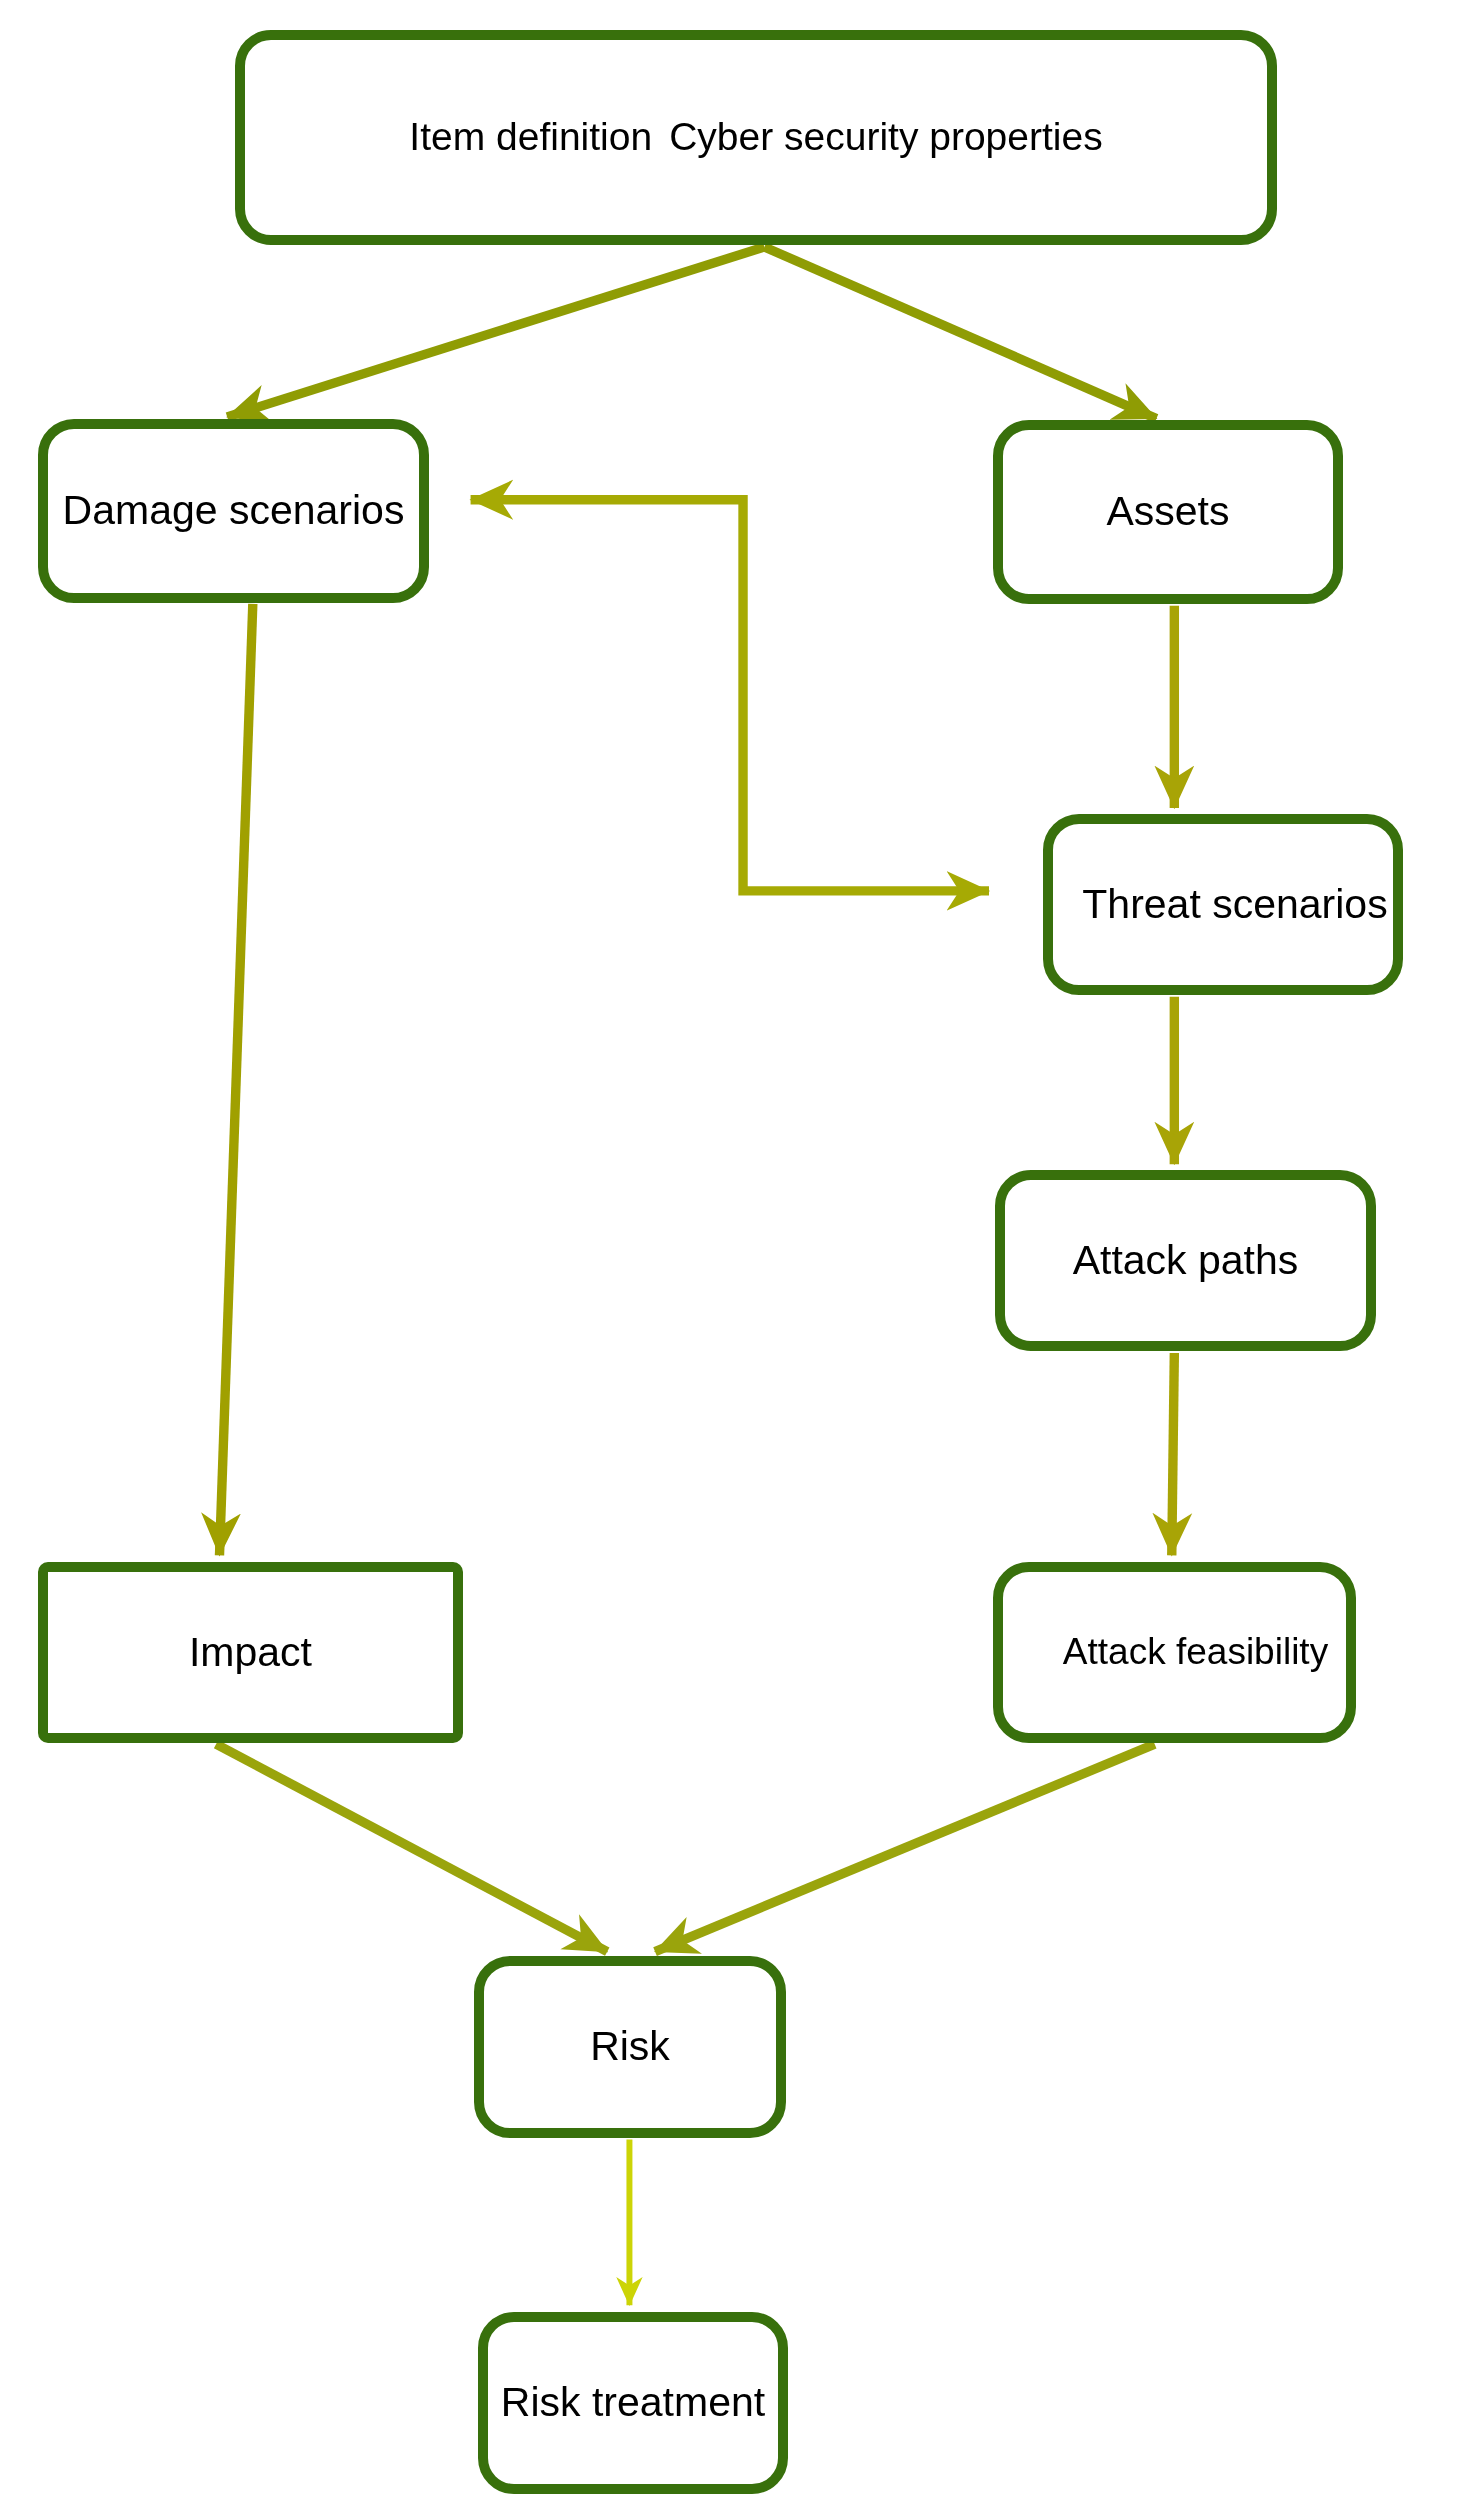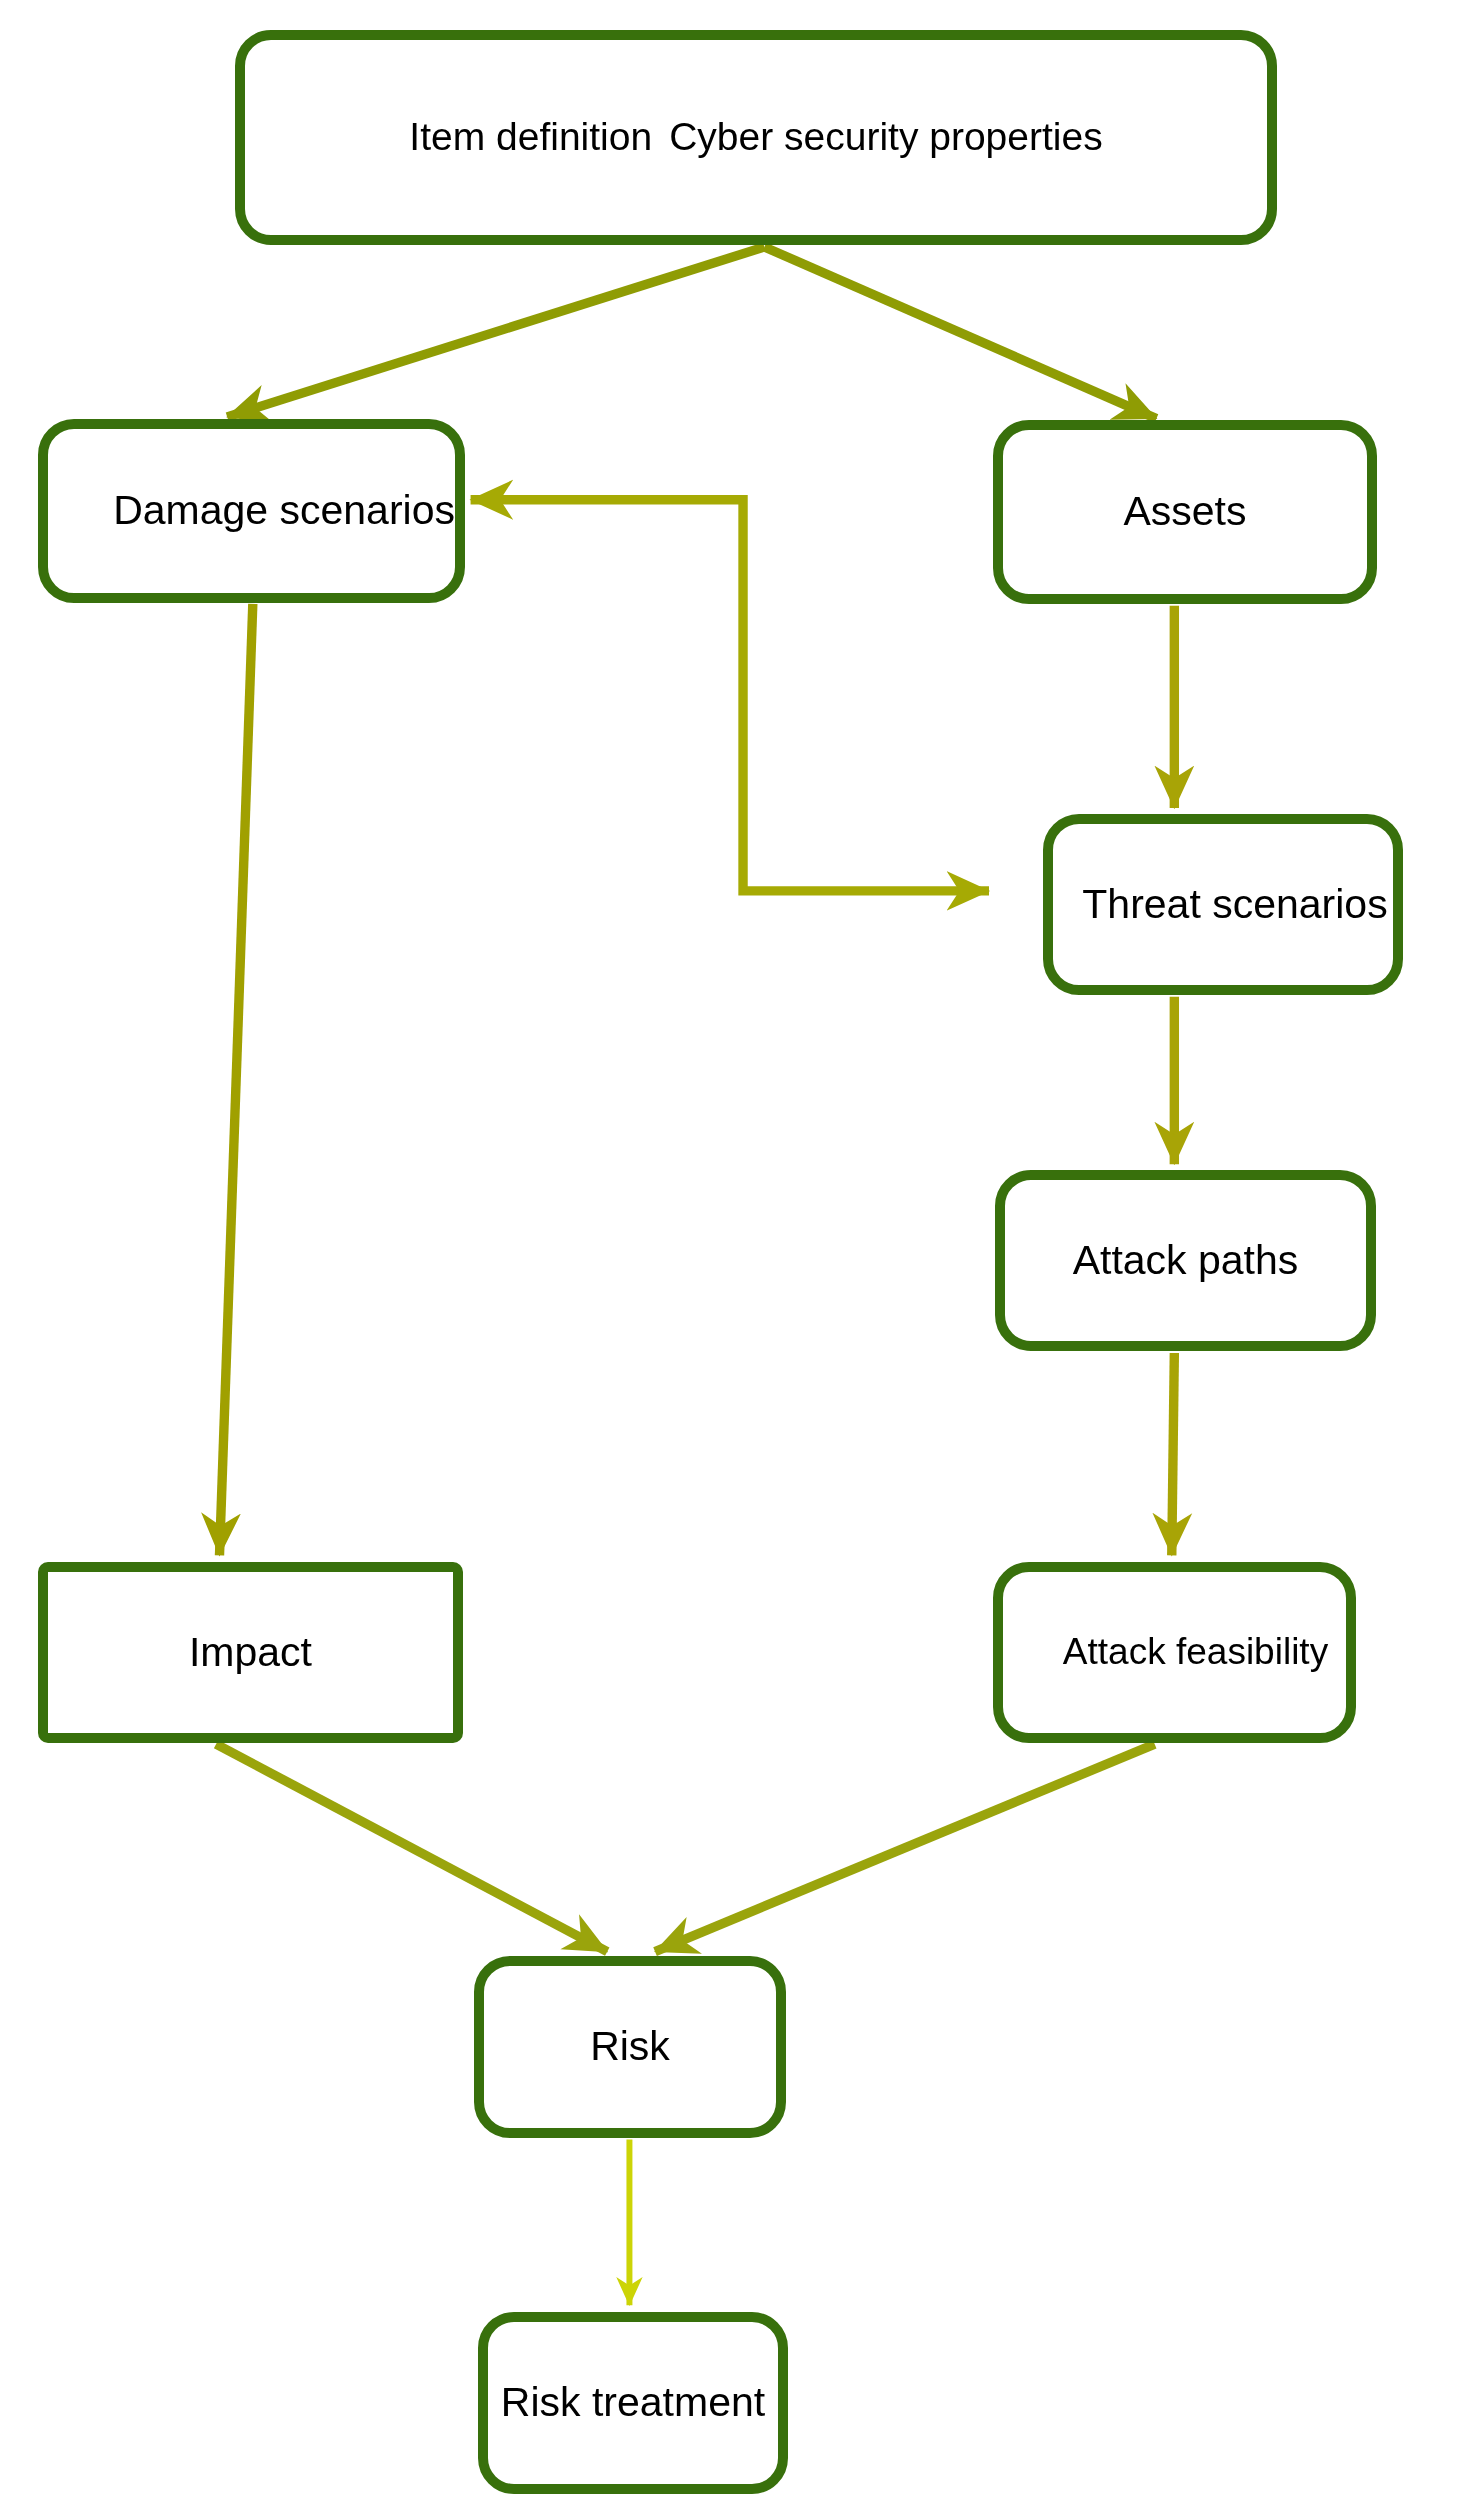--- a/index.html
+++ b/index.html
@@ -76,25 +76,25 @@
     <path d="M737,2505 L737,2699" fill="none" stroke-width="7" marker-end="url(#mk-final)" stroke="#ccd406"></path>
   </svg>
 
   <div class="node title" style="left:235px;top:30px;width:1042px;height:215px;">
     <div class="lines">
       <span>Item definition</span>
       <span>Cyber security properties</span>
     </div>
   </div>
 
-  <div class="node" style="left:38px;top:419px;width:427px;height:184px;justify-content:flex-end;">
+  <div class="node" style="left:38px;top:419px;width:391px;height:184px;">
     <span>Damage scenarios</span>
   </div>
 
-  <div class="node" style="left:993px;top:420px;width:384px;height:184px;">
+  <div class="node" style="left:993px;top:420px;width:350px;height:184px;">
     <span>Assets</span>
   </div>
 
   <div class="node" style="left:1043px;top:814px;width:360px;height:181px;padding-left:24px;">
     <span>Threat scenarios</span>
   </div>
 
   <div class="node" style="left:995px;top:1170px;width:381px;height:181px;">
     <span>Attack paths</span>
   </div>

